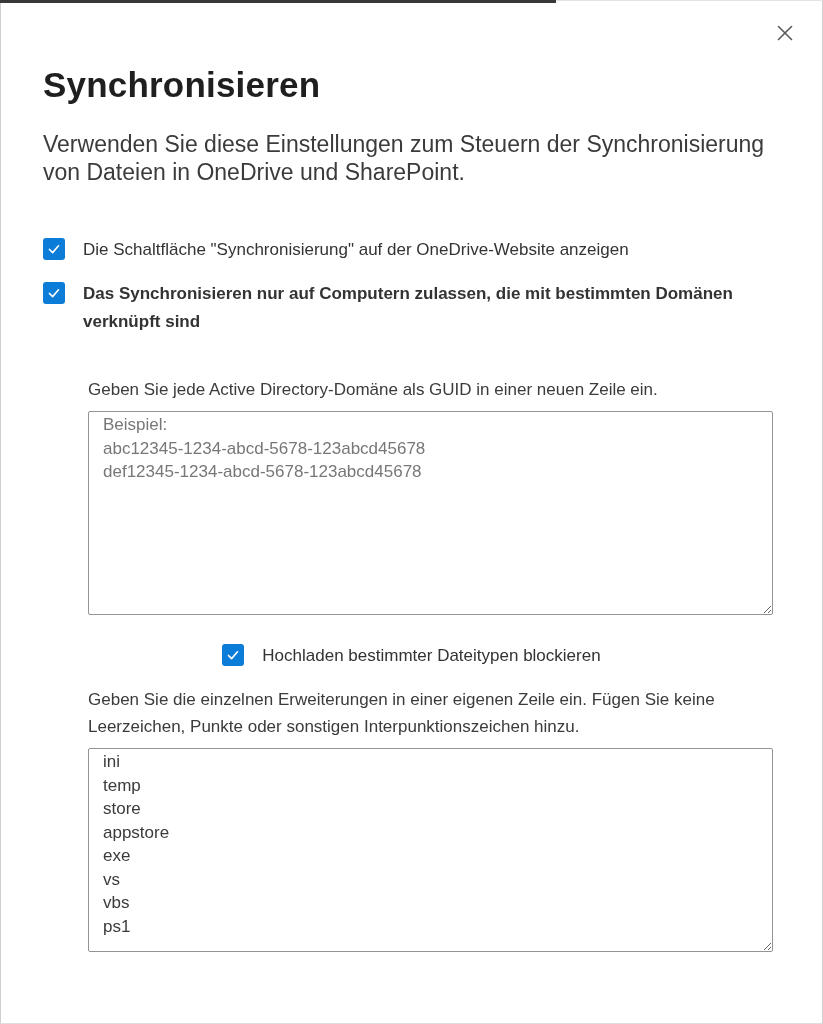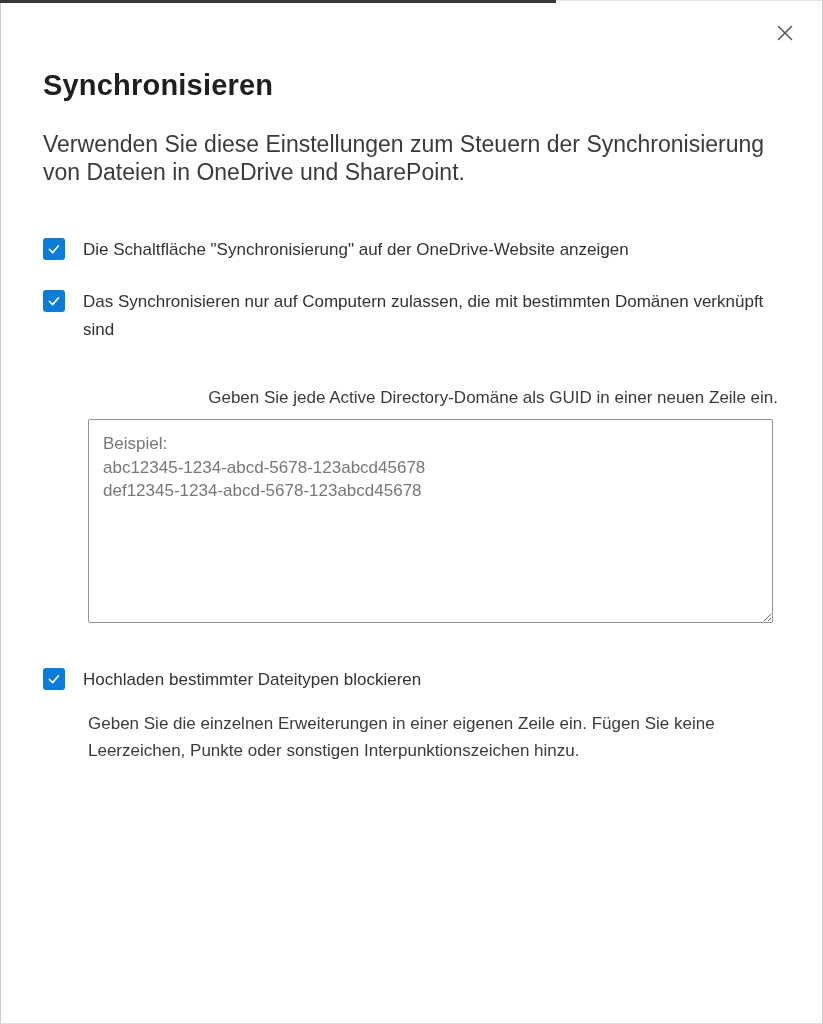--- a/index.html
+++ b/index.html
@@ -31,70 +31,70 @@
     background:none;border:none;cursor:pointer;
     display:flex;align-items:center;justify-content:center;
     padding:0;
   }
   .content{
     position:absolute;top:0;left:43px;
     width:737px;
   }
   h1.title{
     margin:68px 0 0 0;
-    font-size:29px;line-height:34px;
+    font-size:35px;line-height:34px;
     font-weight:700;
     color:#1f1f1f;
     letter-spacing:0.2px;
   }
   .desc{
     margin-top:28px;
     font-size:23px;line-height:28px;
     color:#3b3b3b;
     max-width:735px;
   }
   .cbrow{
     display:flex;
     align-items:flex-start;
     gap:18px;
     cursor:pointer;
   }
   .row-1{margin-top:50px;}
-  .row-2{margin-top:24px;}
-  .row-3{margin-top:43px;}
+  .row-2{margin-top:16px;font-weight:bold;}
+  .row-3{margin-top:27px;justify-content:center;}
   .cb{
     flex:0 0 auto;
     width:22px;height:22px;
     background:#0b7cd8;
     border-radius:3px;
     display:flex;align-items:center;justify-content:center;
     margin-top:2px;
   }
   .cb svg{display:block;}
   .cbl{
     font-size:17px;line-height:28px;
     color:#333333;
     max-width:690px;
   }
   .indent{margin-left:45px;}
   .field-label{
     font-size:17px;line-height:27px;
     color:#3b3b3b;
     max-width:690px;
   }
-  .lbl-1{margin-top:40px;text-align:right;}
+  .lbl-1{margin-top:40px;}
   .lbl-2{margin-top:16px;}
   textarea{
     display:block;
     margin-top:8px;
     width:685px;height:204px;
     box-sizing:border-box;
     border:1px solid #949494;
     border-radius:2px;
-    padding:12px 14px;
+    padding:1px 14px;
     font-family:"Liberation Sans","DejaVu Sans",sans-serif;
     font-size:17px;line-height:23.5px;
     color:#3b3b3b;
     resize:both;
     outline:none;
     background:#fff;
   }
   textarea::placeholder{color:#777777;opacity:1;}
 </style>
 </head>
@@ -146,14 +146,22 @@
     <span class="cb">
       <svg width="16" height="16" viewBox="0 0 22 22">
         <path d="M4.8 11.6 L9.1 16 L17.2 6.6" fill="none" stroke="#ffffff" stroke-width="2.2" stroke-linecap="round" stroke-linejoin="round"></path>
       </svg>
     </span>
     <span class="cbl">Hochladen bestimmter Dateitypen blockieren</span>
   </label>
 
   <div class="field-label lbl-2 indent">Geben Sie die einzelnen Erweiterungen in einer eigenen Zeile ein. Fügen Sie keine Leerzeichen, Punkte oder sonstigen Interpunktionszeichen hinzu.</div>
 
+  <textarea class="indent" spellcheck="false" style="">ini
+temp
+store
+appstore
+exe
+vs
+vbs
+ps1</textarea>
 
 </div>
 
 </body></html>

